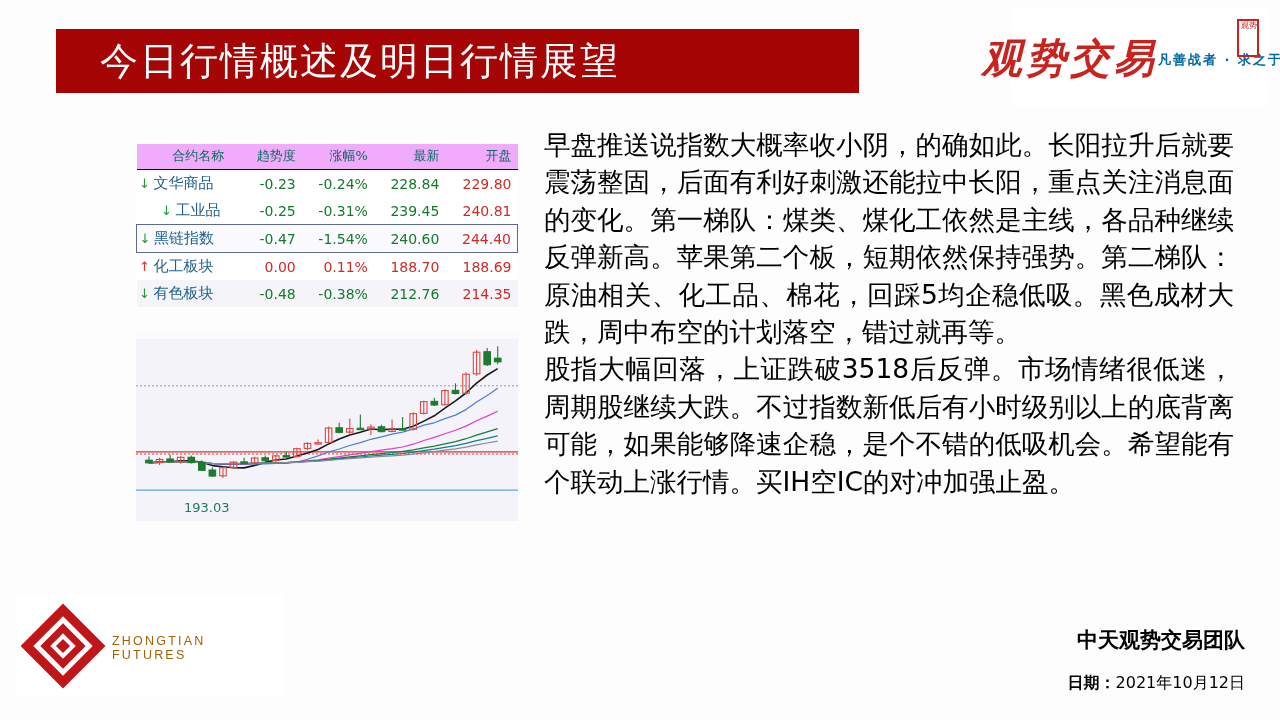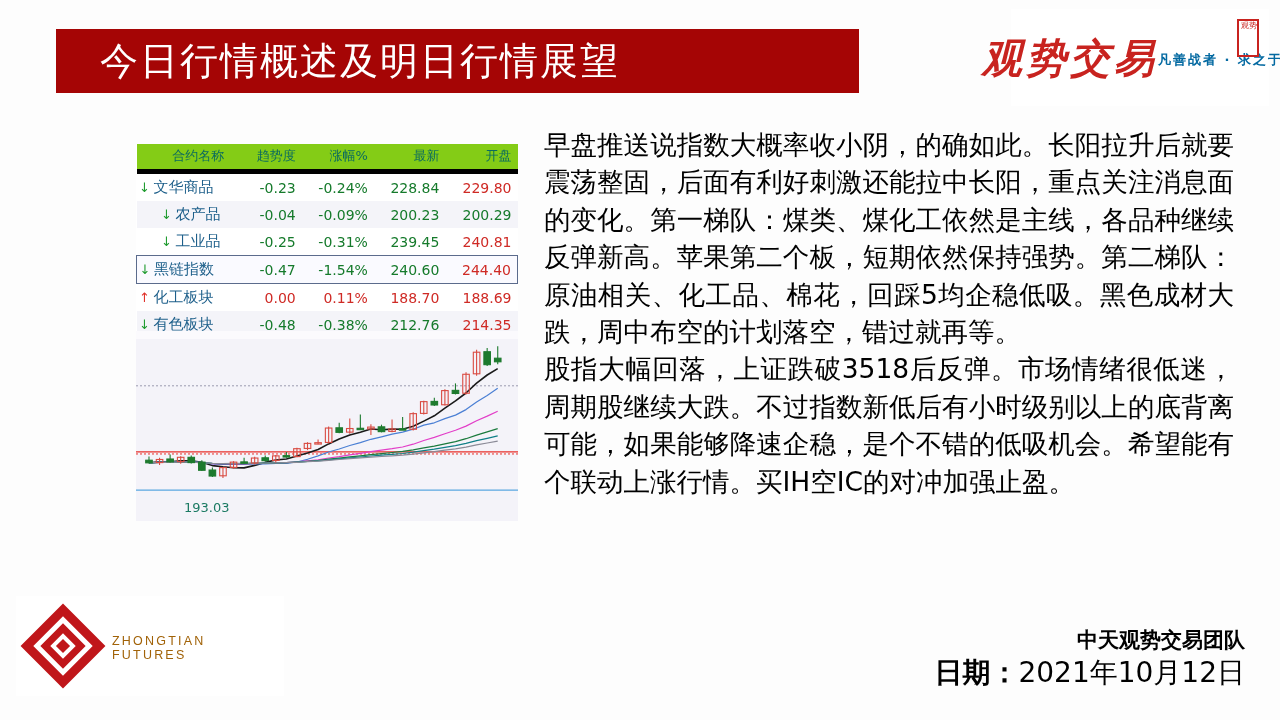--- a/index.html
+++ b/index.html
@@ -80,24 +80,24 @@
     position: absolute;
     left: 136px; top: 144px;
     width: 382px;
     background: #ffffff;
     border-collapse: collapse;
     font-size: 13.5px;
   }
   #quote-table th {
     font-weight: normal;
     color: #0b6b5e;
-    background: #84cc16;
+    background: #f0abfc;
     padding: 3px 6px 4px 6px;
     text-align: right;
-    border-bottom: 5px solid #000000;
+    border-bottom: 1px solid #000000;
     font-size: 13px;
   }
   #quote-table th.h-name { text-align: center; padding-left: 24px; }
   #quote-table td {
     padding: 4px 6px;
     text-align: right;
     white-space: nowrap;
     font-size: 14px;
   }
   #quote-table tr.row-alt td { background: #f4f4f9; }
@@ -169,23 +169,23 @@
     width: 705px;
     text-align: right;
     color: #000000;
   }
   #sig-team {
     font-size: 21px;
     font-weight: bold;
     line-height: 30px;
   }
   #sig-date-line {
-    font-size: 28px;
+    font-size: 16px;
     line-height: 32px;
-    margin-top: 2px;
+    margin-top: 12px;
   }
   #sig-date-label { font-weight: bold; }
 
   
   #company-logo {
     position: absolute;
     left: 16px; top: 596px;
     width: 268px; height: 100px;
     background: #ffffff;
     display: flex; align-items: center;
@@ -261,27 +261,20 @@
         <th>开盘</th>
       </tr>
     </thead>
     <tbody id="quote-body">
         <tr>
           <td class="c-name"><span class="arrow down">↓</span><span>文华商品</span></td>
           <td class="val-down">-0.23</td>
           <td class="val-down">-0.24%</td>
           <td class="val-down">228.84</td>
           <td class="val-up">229.80</td>
-        </tr>
-        <tr class="row-alt">
-          <td class="c-name indent"><span class="arrow down">↓</span><span>农产品</span></td>
-          <td class="val-down">-0.04</td>
-          <td class="val-down">-0.09%</td>
-          <td class="val-down">200.23</td>
-          <td class="val-down">200.29</td>
         </tr>
         <tr>
           <td class="c-name indent"><span class="arrow down">↓</span><span>工业品</span></td>
           <td class="val-down">-0.25</td>
           <td class="val-down">-0.31%</td>
           <td class="val-down">239.45</td>
           <td class="val-up">240.81</td>
         </tr>
         <tr class="selected">
           <td class="c-name"><span class="arrow down">↓</span><span>黑链指数</span></td>

